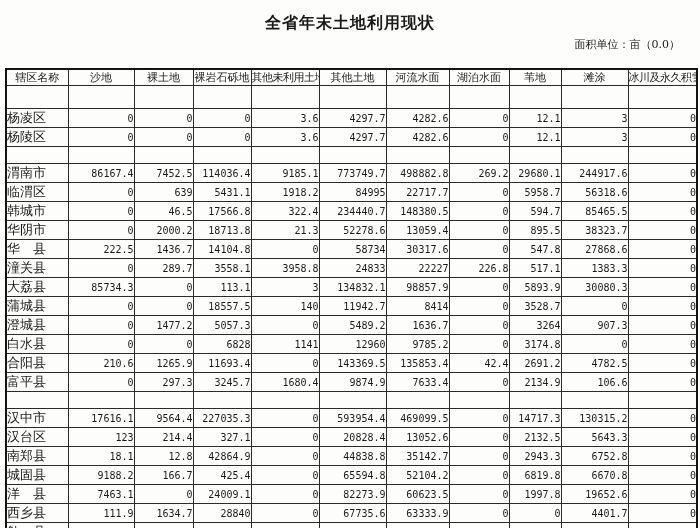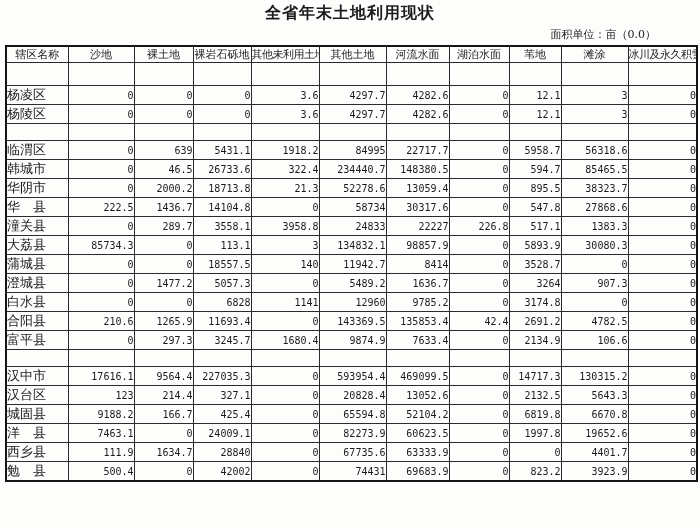--- a/index.html
+++ b/index.html
@@ -5,33 +5,33 @@
   html,body{margin:0;padding:0;}
   body{
     width:700px;height:528px;
     background:#fdfdfc;
     font-family:"Liberation Sans","DejaVu Sans",sans-serif;
     color:#1a1a1a;
     overflow:hidden;
     position:relative;
   }
   .page-title{
-    margin-top:3px;
+    margin-top:13px;
     text-align:center;
     font-size:16px;
     font-weight:600;
     font-family:"DejaVu Serif","Liberation Serif",serif;
     letter-spacing:1px;
   }
   .unit-label{
     text-align:right;
-    padding-right:44px;
+    padding-right:20px;
     font-size:11px;
     margin-top:3px;
-    margin-bottom:3px;
+    margin-bottom:16px;
     font-family:"DejaVu Serif","Liberation Serif",serif;
   }
   table.grid{
     border-collapse:collapse;
     table-layout:fixed;
     margin-left:5px;
     width:691px;
     border:2px solid #141414;
   }
   table.grid th, table.grid td{
@@ -149,37 +149,50 @@
         <td class="num"></td>
         <td class="num"></td>
         <td class="num"></td>
         <td class="num"></td>
         <td class="num"></td>
         <td class="num"></td>
         <td class="num"></td>
         <td class="num"></td>
       </tr>
       <tr>
+        <td class="name">渭南市</td>
+        <td class="num">86167.4</td>
+        <td class="num">7452.5</td>
+        <td class="num">114036.4</td>
+        <td class="num">9185.1</td>
+        <td class="num">773749.7</td>
+        <td class="num">498882.8</td>
+        <td class="num">269.2</td>
+        <td class="num">29680.1</td>
+        <td class="num">244917.6</td>
+        <td class="num">0</td>
+      </tr>
+      <tr>
         <td class="name">临渭区</td>
         <td class="num">0</td>
         <td class="num">639</td>
         <td class="num">5431.1</td>
         <td class="num">1918.2</td>
         <td class="num">84995</td>
         <td class="num">22717.7</td>
         <td class="num">0</td>
         <td class="num">5958.7</td>
         <td class="num">56318.6</td>
         <td class="num">0</td>
       </tr>
       <tr>
         <td class="name">韩城市</td>
         <td class="num">0</td>
         <td class="num">46.5</td>
-        <td class="num">26733.6</td>
+        <td class="num">17566.8</td>
         <td class="num">322.4</td>
         <td class="num">234440.7</td>
         <td class="num">148380.5</td>
         <td class="num">0</td>
         <td class="num">594.7</td>
         <td class="num">85465.5</td>
         <td class="num">0</td>
       </tr>
       <tr>
         <td class="name">华阴市</td>
@@ -331,20 +344,33 @@
         <td class="num">327.1</td>
         <td class="num">0</td>
         <td class="num">20828.4</td>
         <td class="num">13052.6</td>
         <td class="num">0</td>
         <td class="num">2132.5</td>
         <td class="num">5643.3</td>
         <td class="num">0</td>
       </tr>
       <tr>
+        <td class="name">南郑县</td>
+        <td class="num">18.1</td>
+        <td class="num">12.8</td>
+        <td class="num">42864.9</td>
+        <td class="num">0</td>
+        <td class="num">44838.8</td>
+        <td class="num">35142.7</td>
+        <td class="num">0</td>
+        <td class="num">2943.3</td>
+        <td class="num">6752.8</td>
+        <td class="num">0</td>
+      </tr>
+      <tr>
         <td class="name">城固县</td>
         <td class="num">9188.2</td>
         <td class="num">166.7</td>
         <td class="num">425.4</td>
         <td class="num">0</td>
         <td class="num">65594.8</td>
         <td class="num">52104.2</td>
         <td class="num">0</td>
         <td class="num">6819.8</td>
         <td class="num">6670.8</td>

